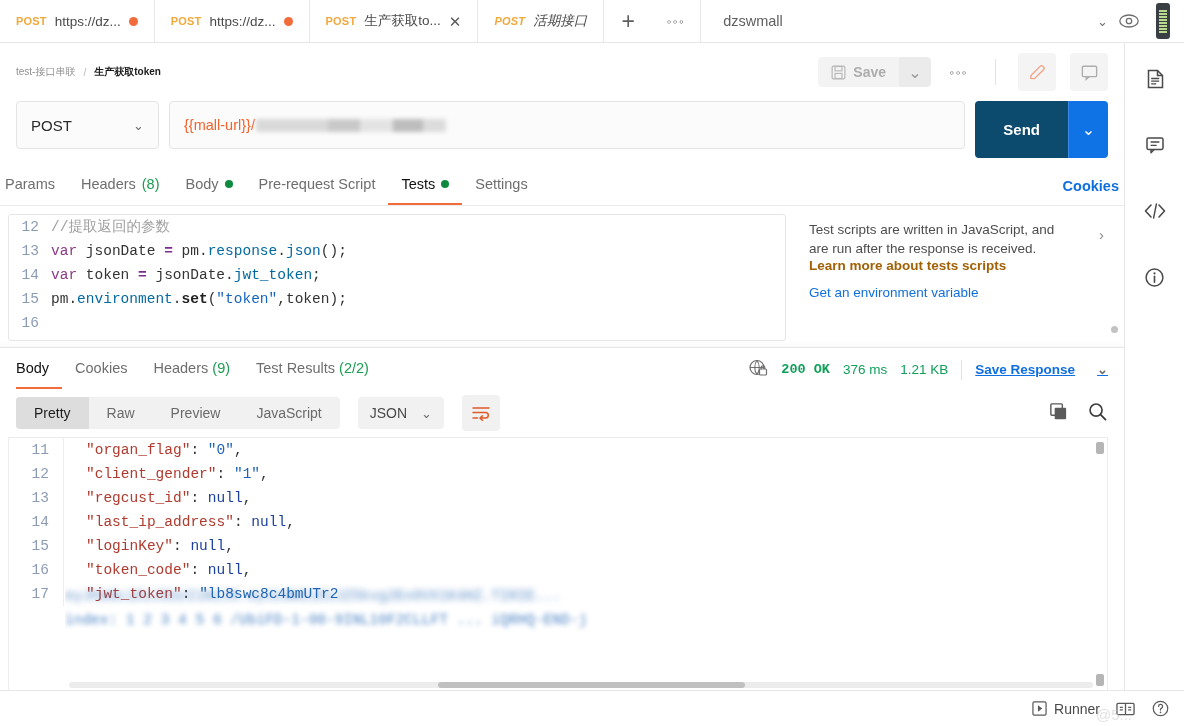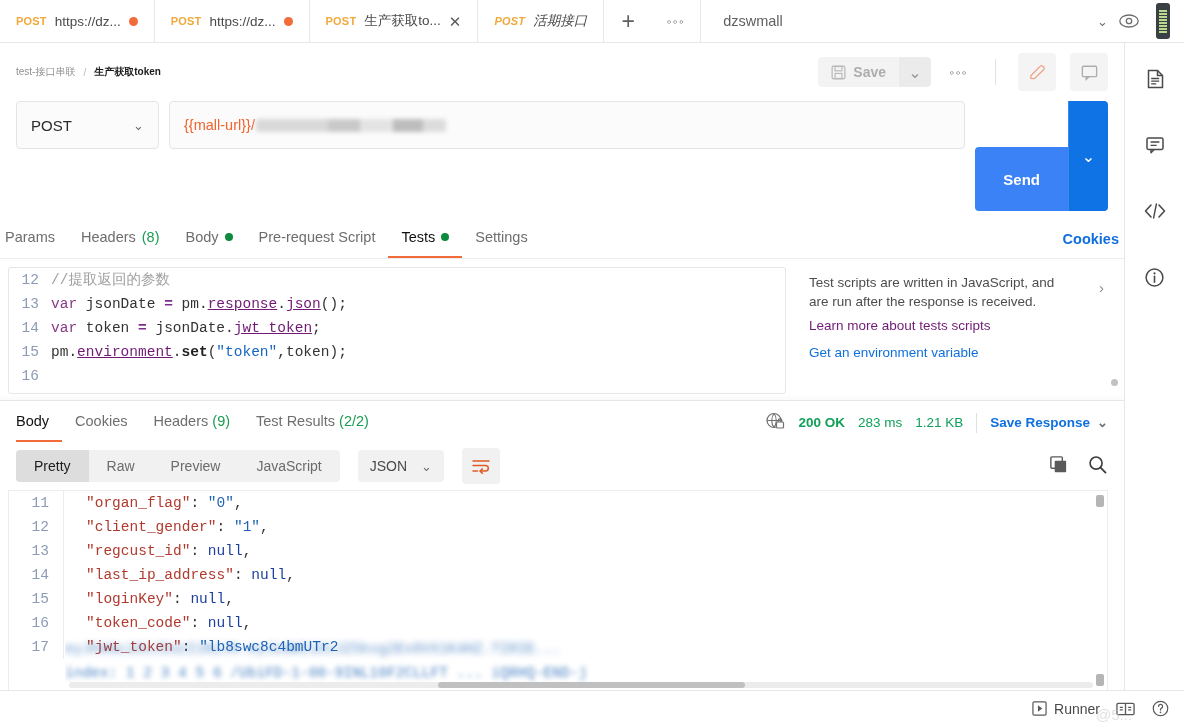--- a/index.html
+++ b/index.html
@@ -50,65 +50,65 @@
   .vsep { width: 1px; height: 26px; background: #e2e2e2; margin: 0 8px; }
   .sqbtn { width: 38px; height: 38px; border-radius: 4px; background: #f4f4f4; display:flex; align-items:center; justify-content:center; cursor:pointer; margin-left: 4px; }
 
   
   .urlrow { display: flex; align-items: stretch; padding: 0 16px; gap: 10px; margin-bottom: 8px; }
   .method-sel { width: 143px; border: 1px solid #e4e4e4; border-radius: 4px; background: #fbfbfb; display: flex; align-items: center; justify-content: space-between; padding: 0 14px; font-size: 15px; color: #2b2b2b; cursor: pointer; height: 48px; }
   .url-input { flex: 1; border: 1px solid #e4e4e4; border-radius: 4px; background: #fbfbfb; display:flex; align-items:center; padding: 0 14px; height: 48px; overflow: hidden; cursor: text; }
   .url-var { color: #f2622b; font-size: 14.5px; white-space: nowrap; }
   .url-blur { display:inline-block; height: 13px; margin-left: 1px; background: linear-gradient(90deg,#d9d9d9 0 38%, #c9c9c9 38% 55%, #e3e3e3 55% 72%, #bdbdbd 72% 88%, #dcdcdc 88% 100%); filter: blur(2.2px); width: 190px; border-radius: 2px; }
   .send-grp { display: flex; align-items: stretch; }
-  .send-btn { background: #3b82f6; color: #fff; font-weight: bold; font-size: 15px; padding: 0 28px; display:flex; align-items:center; border-radius: 4px 0 0 4px; cursor: pointer; height: 64px; margin-top: 46px; }
+  .send-btn { background: #0c4a6e; color: #fff; font-weight: bold; font-size: 15px; padding: 0 28px; display:flex; align-items:center; border-radius: 4px 0 0 4px; cursor: pointer; height: 57px; }
   .send-caret { background: #0f72e5; color: #fff; width: 40px; display:flex; align-items:center; justify-content:center; border-radius: 0 4px 4px 0; border-left: 1px solid #3a8bec; cursor: pointer; }
 
   
   .reqtabs { display: flex; align-items: center; padding: 0 5px; border-bottom: 1px solid #ececec; gap: 0; }
   .rtab { padding: 10px 13px 11px; font-size: 14.5px; color: #6e6e6e; cursor: pointer; border-bottom: 2px solid transparent; display: flex; align-items: center; gap: 6px; white-space: nowrap; }
   .rtab:first-child { padding-left: 0; }
   .rtab.active { color: #111; border-bottom-color: #f26b3a; font-weight: normal; }
   .cnt-green { color: #1a9c52; }
   .dot-green { width: 8px; height: 8px; border-radius: 50%; background: #0e8a3e; display: inline-block; }
   .cookies-link { margin-left: auto; color: #0f6fde; font-size: 14.5px; font-weight: bold; cursor: pointer; }
 
   
   .scriptarea { display: flex; min-height: 0; height: 135px; }
   .editor { flex: 1; min-width: 0; border: 1px solid #e6e6e6; border-radius: 3px; margin: 8px 8px 0 8px; background: #fff; overflow: hidden; position: relative; }
   .codeline { display: flex; font-family: "Liberation Mono", monospace; font-size: 14.5px; line-height: 24px; }
   .gutter { width: 42px; text-align: right; padding-right: 12px; color: #8c9bb5; flex: 0 0 42px; user-select: none; }
   .code { white-space: pre; }
   .cm { color: #a0a0a0; }
   .kw { color: #8a3a86; }
-  .fn { color: #701a75; text-decoration: underline; }
+  .fn { color: #0369a1; }
   .id { color: #333; }
   .op { color: #7b2d8e; font-weight: bold; }
   .str { color: #1565c0; }
   .pn { color: #333; }
   .bld { font-weight: bold; color: #222; }
   .snippets { width: 330px; flex: 0 0 330px; padding: 14px 22px 0 14px; position: relative; border-left: 1px solid transparent; }
   .snip-desc { font-size: 13.5px; color: #4d4d4d; line-height: 19px; padding-right: 26px; }
-  .snip-link { display: block; margin-top: 7px; font-size: 13.5px; font-weight: normal; color: #701a75; cursor: pointer; }
+  .snip-link { display: block; margin-top: 0; font-size: 13.5px; font-weight: bold; color: #a16207; cursor: pointer; }
   .snip-head { margin-top: 26px; font-size: 12.5px; color: #8e8e8e; letter-spacing: .6px; }
   .snip-item { margin-top: 12px; font-size: 13.5px; color: #0f6fde; cursor: pointer; }
   .snip-chev { position: absolute; right: 20px; top: 20px; color: #8b8b8b; font-size: 15px; cursor: pointer; }
   .snip-scroll { position: absolute; right: 6px; bottom: 8px; width: 7px; height: 7px; border-radius: 50%; background: #c2c2c2; }
   .script-fade { height: 6px; background: linear-gradient(#fff,#fafafa); }
 
   
   .response { border-top: 1px solid #e6e6e6; display: flex; flex-direction: column; flex: 1; min-height: 0; }
   .resptabs { display:flex; align-items:center; padding: 0 16px; gap: 0; height: 43px; }
   .rsptab { padding: 10px 13px 11px; font-size: 14.5px; color: #6e6e6e; cursor: pointer; border-bottom: 2px solid transparent; white-space: nowrap; }
   .rsptab:first-child { padding-left: 0; }
   .rsptab.active { color: #111; border-bottom-color: #f26b3a; }
   .resp-meta { margin-left: auto; display: flex; align-items: center; gap: 13px; font-size: 13.5px; }
-  .meta-ok { color: #10a05a; font-weight: bold; }
+  .meta-ok { color: #10a05a; font-weight: bold; font-family: Liberation Mono, monospace; }
   .meta-val { color: #10a05a; }
-  .save-resp { color: #0f6fde; font-weight: bold; cursor: pointer; display:flex; align-items:center; gap:7px; }
+  .save-resp { color: #0f6fde; font-weight: bold; cursor: pointer; display:flex; align-items:center; gap:22px;text-decoration:underline; }
   .meta-sep { width: 1px; height: 20px; background: #e0e0e0; }
 
   .viewbar { display:flex; align-items:center; padding: 4px 16px 6px; gap: 18px; }
   .seg { display:flex; background: #f1f1f1; border-radius: 4px; overflow:hidden; }
   .seg div { padding: 8px 18px; font-size: 14px; color: #6b6b6b; cursor: pointer; }
   .seg div.active { background: #dddddd; color: #1d1d1d; }
   .fmt { display:flex; align-items:center; gap: 14px; padding: 8px 12px; background: #f1f1f1; border-radius: 4px; font-size: 14px; color: #4a4a4a; cursor: pointer; }
   .wrapbtn { width: 38px; height: 36px; background: #f1f1f1; border-radius: 4px; display:flex; align-items:center; justify-content:center; cursor: pointer; }
   .view-actions { margin-left: auto; display:flex; align-items:center; gap: 18px; }
 
@@ -320,21 +320,21 @@
           <div class="resp-meta">
             <span>
               <svg width="20" height="20" viewBox="0 0 20 20">
                   <circle cx="9" cy="9.5" r="7" fill="none" stroke="#6f6f6f" stroke-width="1.2"></circle>
                   <path d="M2 9.5h14M9 2.5c3 3.4 3 10.6 0 14M9 2.5c-3 3.4-3 10.6 0 14" fill="none" stroke="#6f6f6f" stroke-width="1.1"></path>
                   <rect x="11.5" y="11" width="7" height="6" rx="1" fill="#fff" stroke="#6f6f6f" stroke-width="1.2"></rect>
                   <path d="M13.2 11v-1.4a1.8 1.8 0 0 1 3.6 0V11" fill="none" stroke="#6f6f6f" stroke-width="1.2"></path>
                 </svg>
             </span>
             <span class="meta-ok">200 OK</span>
-            <span class="meta-val">283 ms</span>
+            <span class="meta-val">376 ms</span>
             <span class="meta-val">1.21 KB</span>
             <span class="meta-sep"></span>
             <span class="save-resp">
               <span>Save Response</span>
               <span class="chev">⌄</span>
             </span>
           </div>
         </div>
 
         <div class="viewbar">

